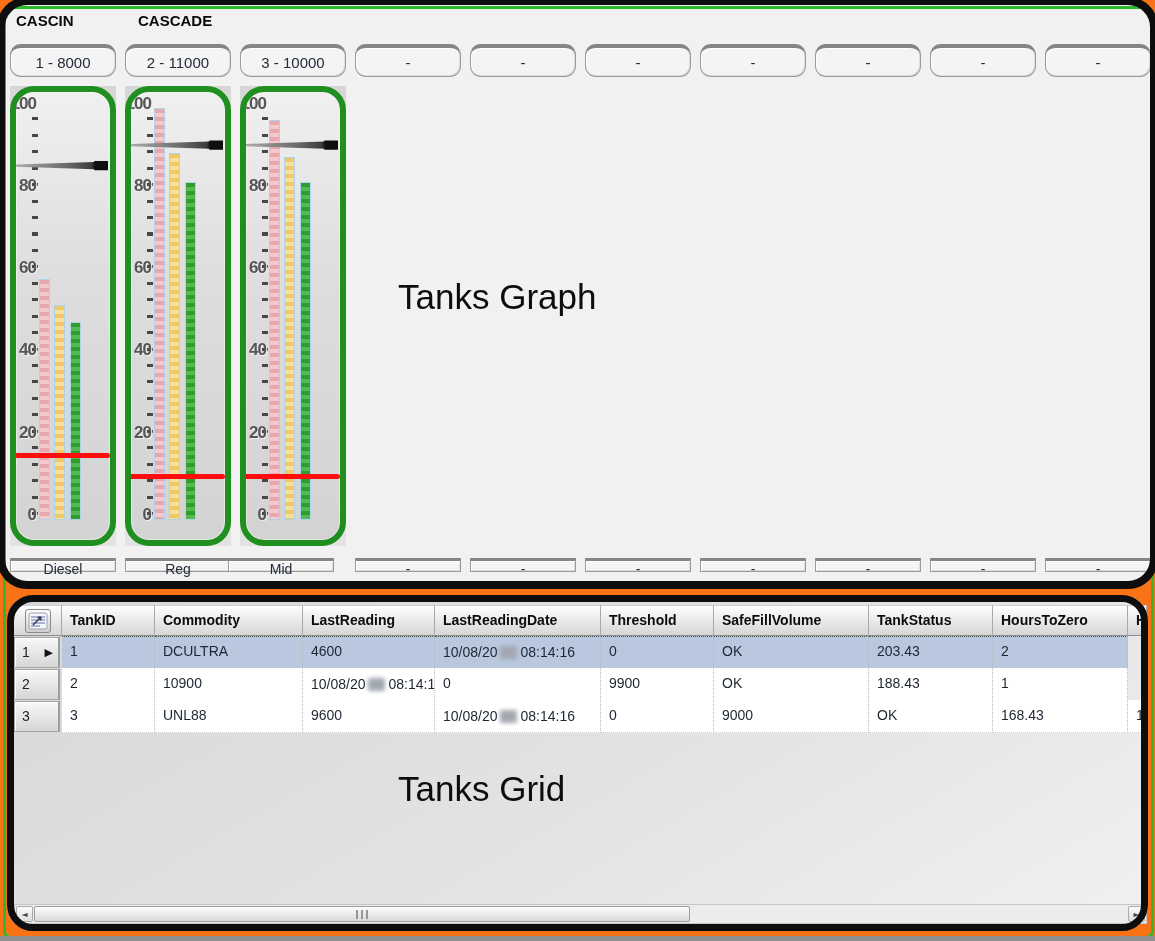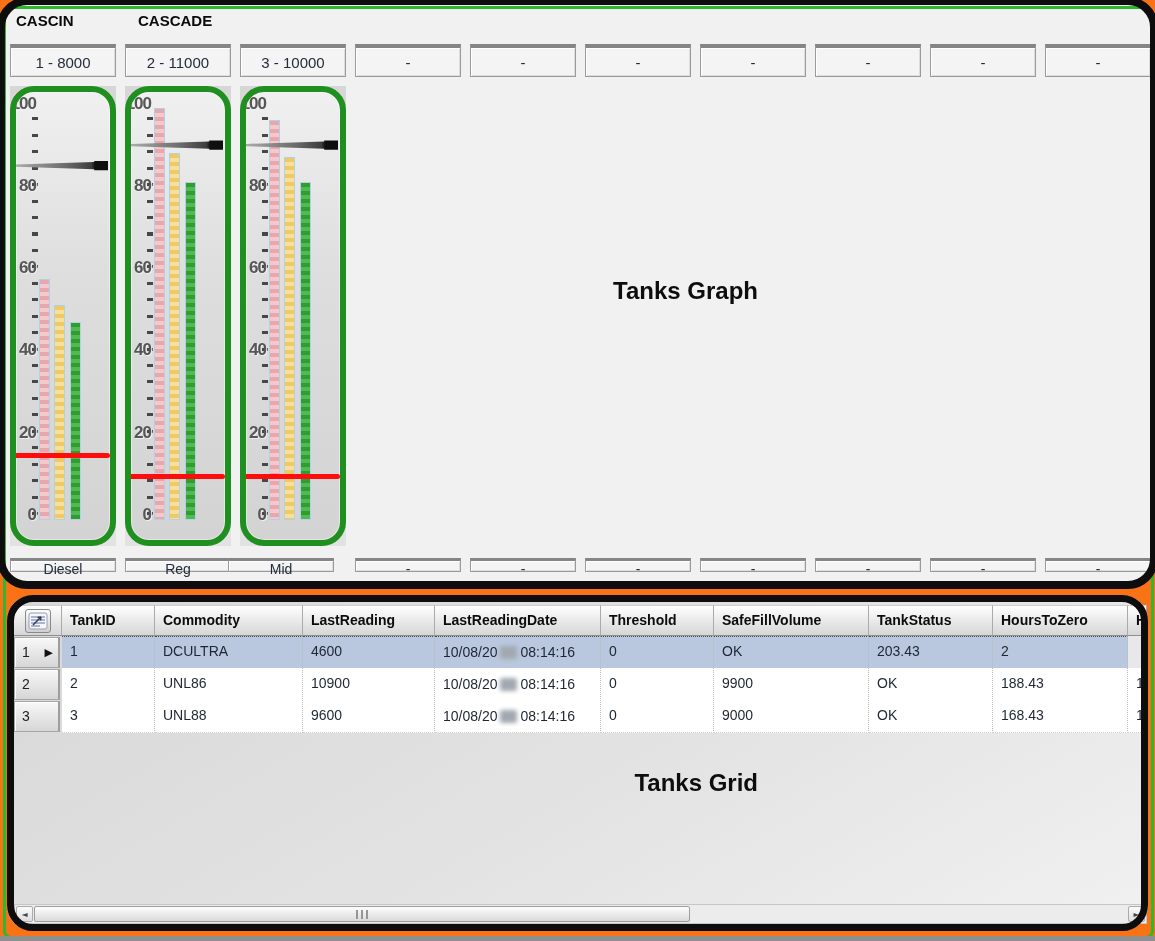--- a/index.html
+++ b/index.html
@@ -16,43 +16,43 @@
   .ann{position:absolute;border:8px solid #0d0d0d;border-radius:30px;z-index:50;pointer-events:none;}
   .ann1{left:-3px;top:-3px;width:1145px;height:576px;}
   .ann2{left:7px;top:595px;width:1127px;height:322px;border-width:7px;border-radius:26px;}
 
   
   .site-label{position:absolute;top:12px;font-size:15px;font-weight:bold;color:#0a0a0a;z-index:10;}
   .tbtn,.bbtn{position:absolute;width:106px;box-sizing:border-box;z-index:10;
         background:#f4f4f4;border:1px solid #9a9a9a;border-top:4px solid #858585;
         box-shadow:inset 1px 1px 0 #fff, inset -1px -1px 0 #ddd;
         font-family:"Liberation Sans",sans-serif;font-size:15px;color:#232c3a;text-align:center;padding:0;}
-  .tbtn{top:44px;height:33px;}
+  .tbtn{top:44px;height:33px;border-radius:11px;}
   .bbtn{top:558px;height:14px;border-top-width:3px;font-size:14px;}
 
   .gauge-cell{position:absolute;top:86px;width:106px;height:460px;z-index:10;
               background:linear-gradient(180deg,#d6d6d6,#ededed 35%,#e2e2e2);}
   .gauge{position:absolute;left:0;top:0;width:106px;height:460px;box-sizing:border-box;
          border:6px solid #1f8f1f;border-radius:24px;overflow:hidden;
          background:linear-gradient(180deg,#f0f0f0 0%,#dedede 40%,#d3d3d3 100%);
          box-shadow:inset 0 0 0 1px rgba(255,255,255,.45);}
   .glabel{position:absolute;left:-26px;width:46px;text-align:right;font-size:17px;font-weight:bold;
           color:#565656;letter-spacing:-1px;text-shadow:1px 1px 0 #efefef;z-index:5;line-height:18px;}
   .ticks{position:absolute;left:16px;top:12px;width:6px;height:411px;z-index:2;
          background:repeating-linear-gradient(180deg,transparent 0 13.4px,#474747 13.4px 16.44px);}
   .bar{position:absolute;width:11px;box-sizing:border-box;border:1px solid #aed3e8;z-index:3;}
   .bar-red{left:23px;background:repeating-linear-gradient(180deg,#e8a7ad 0 4px,#f3c9cd 4px 8px);}
   .bar-yellow{left:38px;background:repeating-linear-gradient(180deg,#eec965 0 4px,#f6e09b 4px 8px);}
   .bar-green{left:54px;background:repeating-linear-gradient(180deg,#2f9e2f 0 4px,#54b854 4px 8px);}
   .needle{position:absolute;left:0;width:92px;height:10px;z-index:6;
           background:linear-gradient(90deg,#ababab 0%,#6a6a6a 55%,#3d3d3d 82%,#0f0f0f 86%,#0f0f0f 100%);
           clip-path:polygon(0 38%,85% 14%,85% 4%,100% 4%,100% 96%,85% 96%,85% 86%,0 62%);}
   .redline{position:absolute;left:-2px;width:96px;height:5px;background:#ff0d0d;border-radius:3px;z-index:7;}
-  .graph-title,.grid-title{position:absolute;left:398px;width:360px;text-align:right;
-          font-size:24px;font-weight:bold;color:#0d0d0d;z-index:12;}
+  .graph-title,.grid-title{position:absolute;left:398px;width:360px;text-align:left;
+          font-size:35px;font-weight:normal;color:#0d0d0d;z-index:12;}
   .graph-title{top:277px;}
   .grid-title{top:769px;}
 
   
   .grid{position:absolute;left:14px;top:605px;width:1133px;z-index:10;}
   .grow{display:grid;grid-template-columns:48px 93px 148px 132px 166px 113px 155px 124px 135px 19px;height:32px;}
   .ghead{height:31px;}
   .hcell{box-sizing:border-box;background:linear-gradient(180deg,#ffffff 0%,#ececec 45%,#d6d6d6 100%);
          border-right:1px solid #aaa;border-bottom:1px solid #8f8f8f;border-top:1px solid #cfcfcf;
          font-size:14px;font-weight:bold;color:#0c0c0c;line-height:29px;padding-left:8px;overflow:hidden;white-space:nowrap;}
@@ -197,21 +197,20 @@
       <div class="cell datecell"><span>10/08/20</span><span class="blurbox"></span><span>08:14:16</span></div>
       <div class="cell">0</div>
       <div class="cell">OK</div>
       <div class="cell">203.43</div>
       <div class="cell">2</div>
     </div>
 
     <div class="grow">
       <div class="rhead"><span>2</span></div>
       <div class="cell">2</div>
-      <div class="cell">UNL86</div>
       <div class="cell">10900</div>
       <div class="cell datecell"><span>10/08/20</span><span class="blurbox"></span><span>08:14:16</span></div>
       <div class="cell">0</div>
       <div class="cell">9900</div>
       <div class="cell">OK</div>
       <div class="cell">188.43</div>
       <div class="cell">1</div>
     </div>
 
     <div class="grow">

